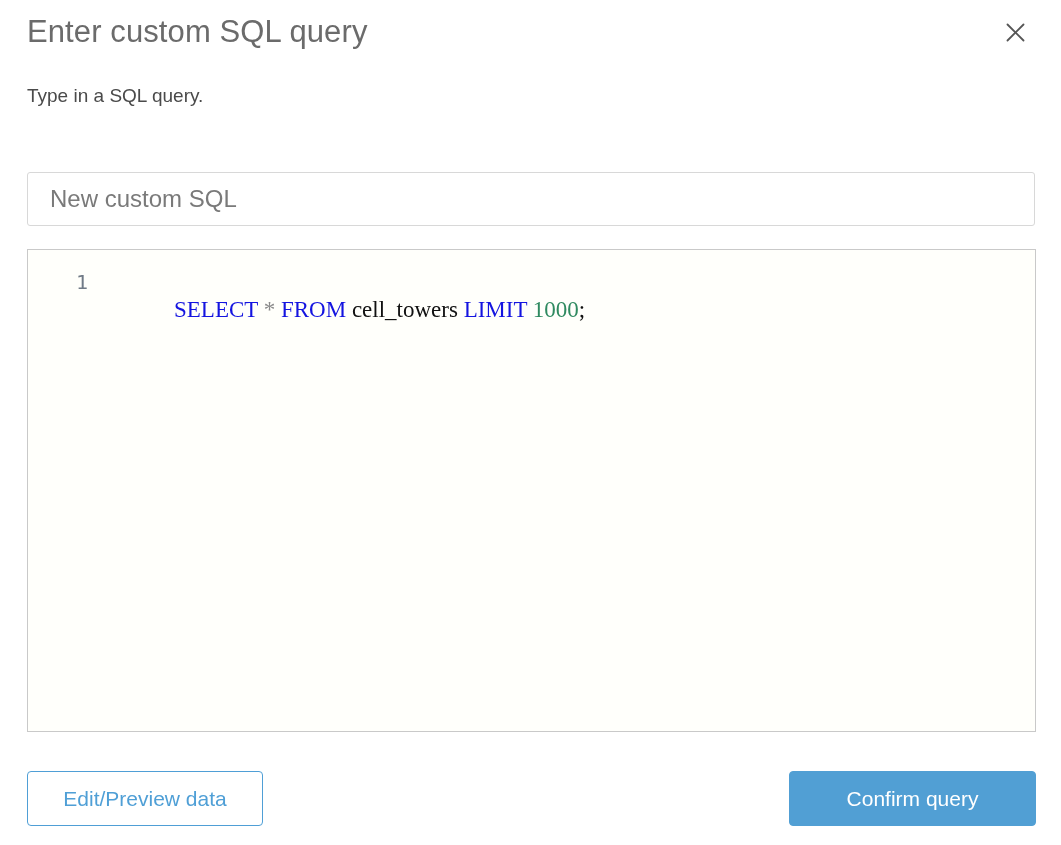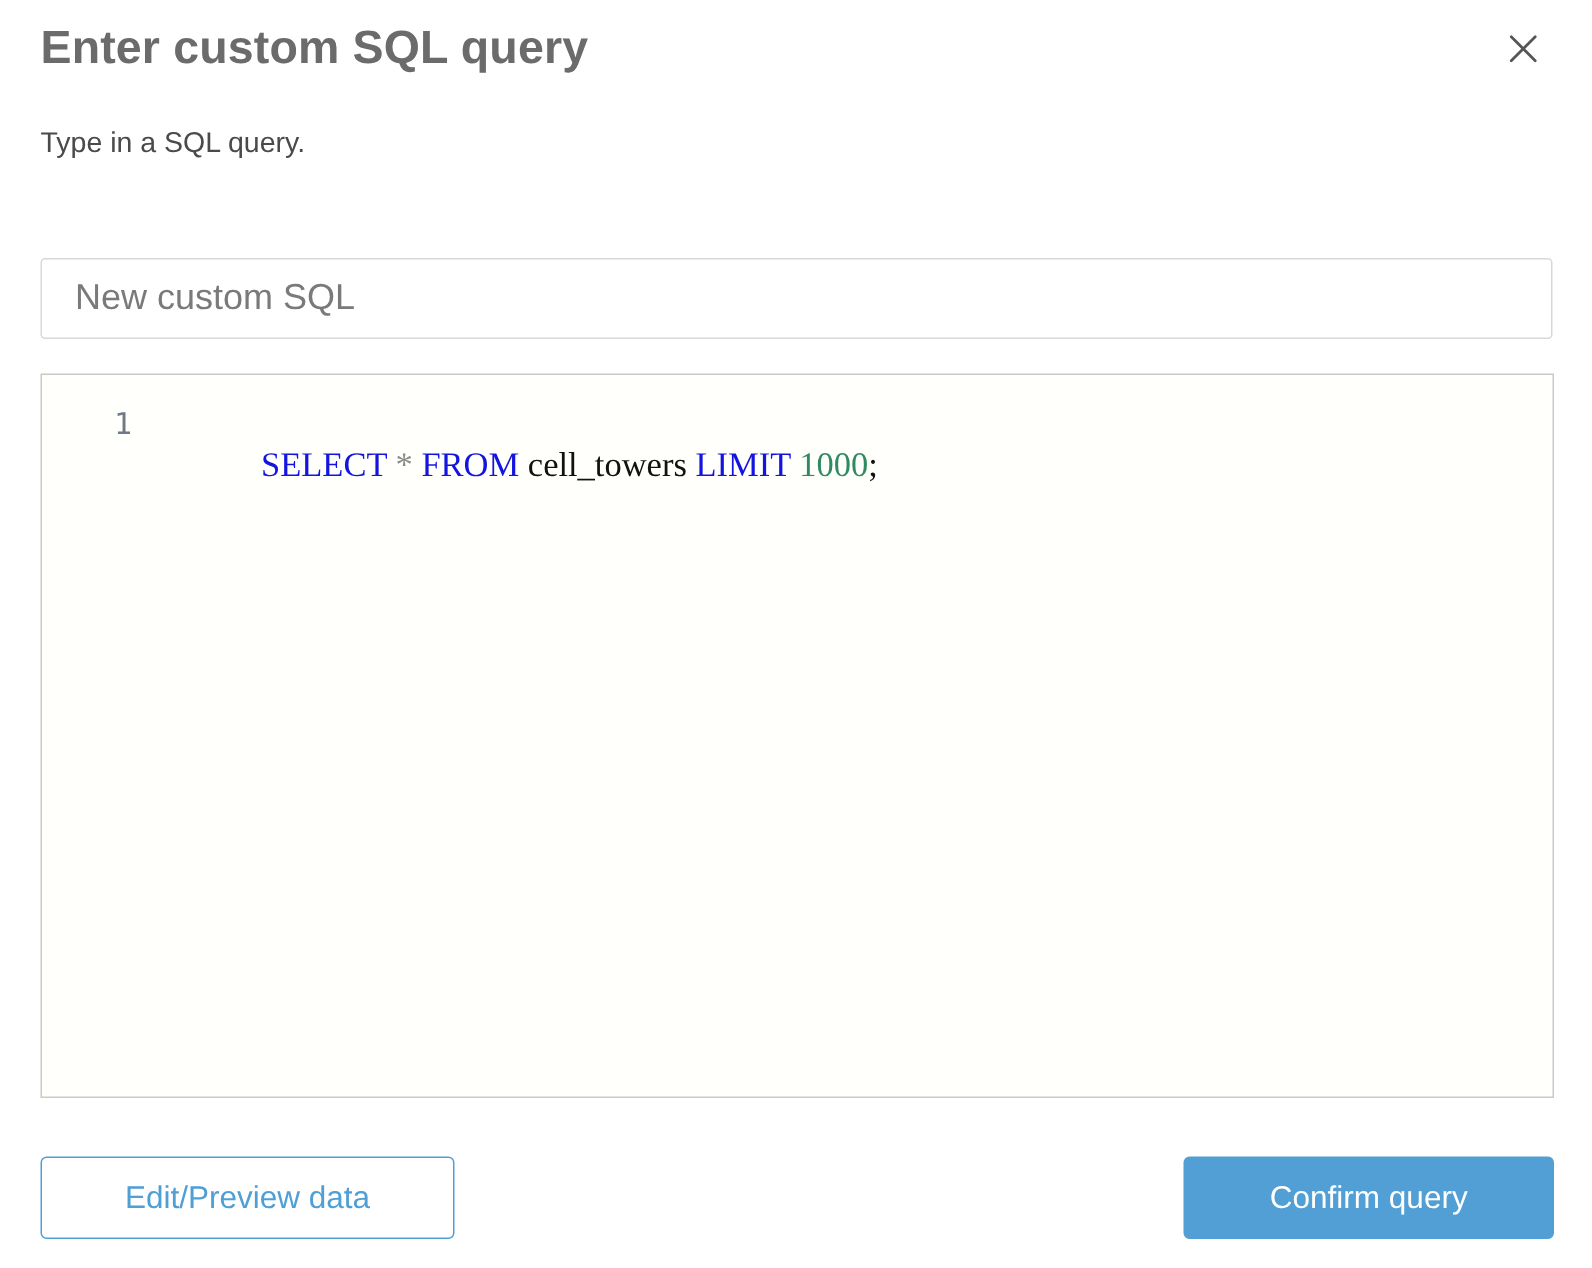--- a/index.html
+++ b/index.html
@@ -24,21 +24,21 @@
     background: #ffffff;
     box-sizing: border-box;
   }
 
   
   .dialog-title {
     position: absolute;
     left: 27px;
     top: 14px;
     font-size: 31px;
-    font-weight: 700;
+    font-weight: 400;
     color: #6b6b6b;
     letter-spacing: 0.1px;
     white-space: nowrap;
   }
   .close-button {
     position: absolute;
     left: 1000px;
     top: 17px;
     width: 31px;
     height: 31px;
@@ -144,21 +144,21 @@
     font-weight: 400;
     cursor: pointer;
     display: flex;
     align-items: center;
     justify-content: center;
     padding: 0;
   }
   .btn-secondary {
     left: 27px;
     top: 771px;
-    width: 276px;
+    width: 236px;
     height: 55px;
     background: #ffffff;
     border: 1.5px solid #4f9fd6;
     color: #4f9fd6;
   }
   .btn-primary {
     left: 789px;
     top: 771px;
     width: 247px;
     height: 55px;

